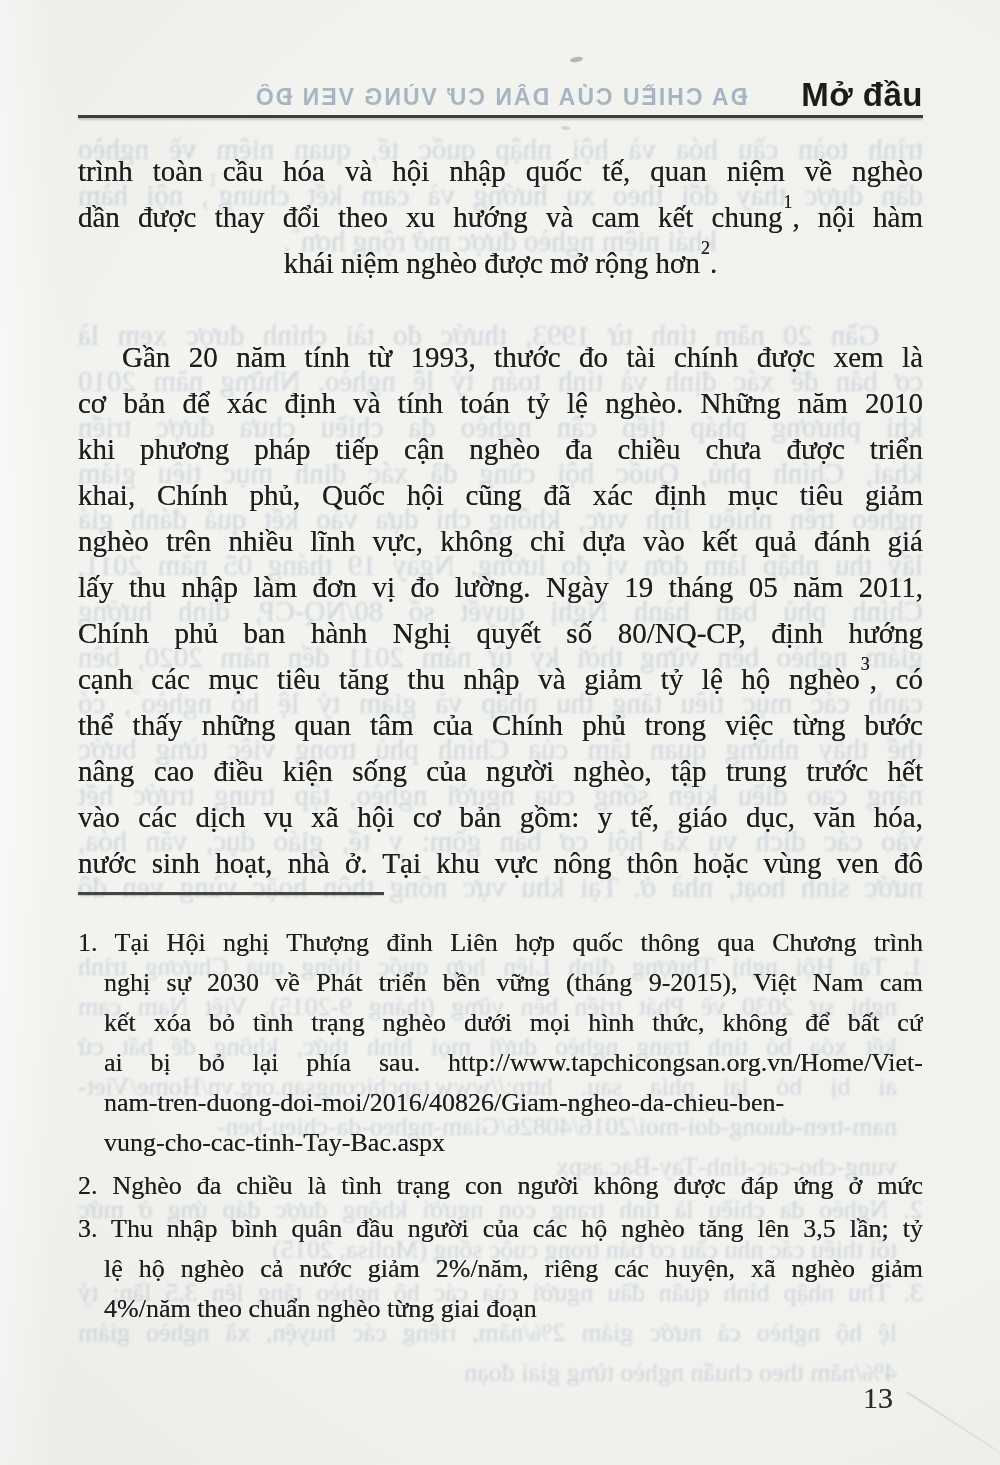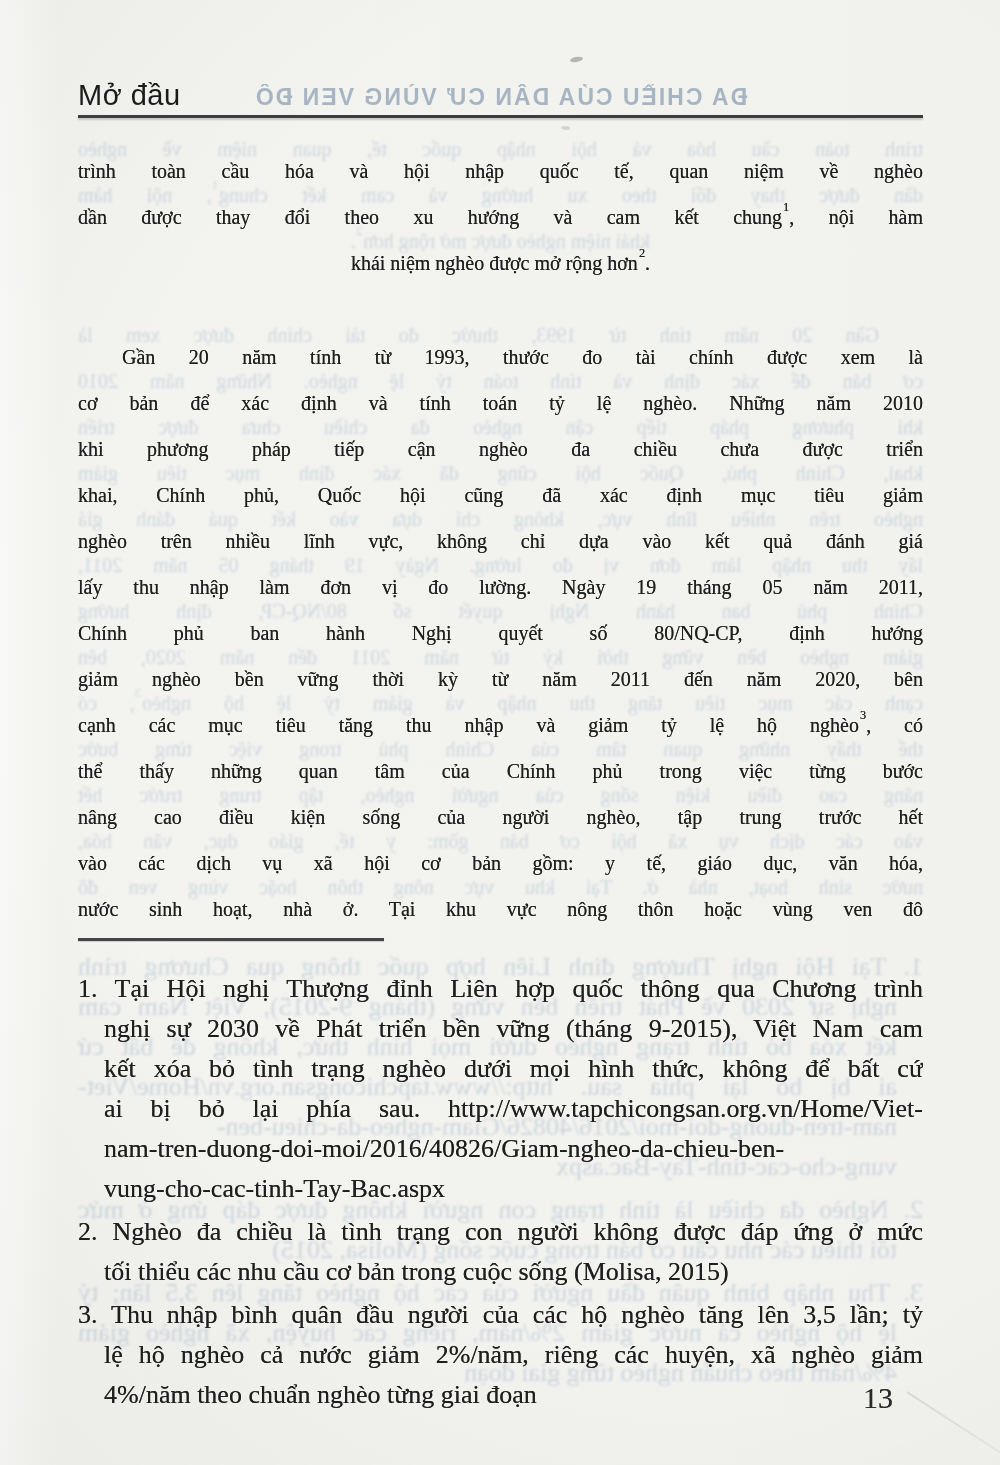--- a/index.html
+++ b/index.html
@@ -11,31 +11,32 @@
       radial-gradient(ellipse at 70% 45%, rgba(0,0,0,0) 60%, rgba(0,0,0,0.035) 100%),
       linear-gradient(90deg,#fbfbf9 0px,#f3f3f0 58px,#f1f1ee 100%);
     overflow:hidden;
     font-family:"Liberation Serif", serif;
     color:#1e1e1e;
   }
   .content{
     position:absolute;left:78px;top:80px;width:845px;
   }
   .running-head{
+    text-align:right;
     font-family:"Liberation Sans", sans-serif;
-    font-weight:normal;
-    font-size:29px;line-height:30px;
+    font-weight:bold;
+    font-size:33px;line-height:30px;
     color:#1b1b1b;
     letter-spacing:0.5px;
   }
   .header-rule{
     height:3px;background:#3d3d3d;margin-top:5px;
     box-shadow:0 2px 2px rgba(0,0,0,0.18);
   }
-  .body-text{font-size:20px;line-height:46px;}
+  .body-text{font-size:29px;line-height:46px;}
   .para{margin:0;}
   .para-1{margin-top:30px;}
   .para-2{margin-top:48px;}
   .body-line{
     text-shadow:0 0 0.6px rgba(15,15,15,0.75);
     overflow:hidden;white-space:normal;text-align:center;
   }
   .jl{text-align:justify;text-align-last:justify;}
   .ind{text-indent:44px;}
   sup.fn-ref{
@@ -155,42 +156,40 @@
           <div class="body-line">khái niệm nghèo được mở rộng hơn<sup class="fn-ref">2</sup>.</div>
         </div>
         <div class="para para-2">
           <div class="body-line jl ind">Gần 20 năm tính từ 1993, thước đo tài chính được xem là</div>
           <div class="body-line jl">cơ bản để xác định và tính toán tỷ lệ nghèo. Những năm 2010</div>
           <div class="body-line jl">khi phương pháp tiếp cận nghèo đa chiều chưa được triển</div>
           <div class="body-line jl">khai, Chính phủ, Quốc hội cũng đã xác định mục tiêu giảm</div>
           <div class="body-line jl">nghèo trên nhiều lĩnh vực, không chỉ dựa vào kết quả đánh giá</div>
           <div class="body-line jl">lấy thu nhập làm đơn vị đo lường. Ngày 19 tháng 05 năm 2011,</div>
           <div class="body-line jl">Chính phủ ban hành Nghị quyết số 80/NQ-CP, định hướng</div>
-          <div class="body-line jl">giảm nghèo bền vững thời kỳ từ năm 2011 đến năm 2020, bên</div>
           <div class="body-line jl">cạnh các mục tiêu tăng thu nhập và giảm tỷ lệ hộ nghèo<sup class="fn-ref">3</sup>, có</div>
           <div class="body-line jl">thể thấy những quan tâm của Chính phủ trong việc từng bước</div>
           <div class="body-line jl">nâng cao điều kiện sống của người nghèo, tập trung trước hết</div>
           <div class="body-line jl">vào các dịch vụ xã hội cơ bản gồm: y tế, giáo dục, văn hóa,</div>
           <div class="body-line jl">nước sinh hoạt, nhà ở. Tại khu vực nông thôn hoặc vùng ven đô</div>
         </div>
       </div>
 
     <div class="fn-sep"></div>
     <div class="footnotes" id="footnotes">
         <div class="footnote">
           <div class="fn-line jl first">1. Tại Hội nghị Thượng đỉnh Liên hợp quốc thông qua Chương trình</div>
           <div class="fn-line jl">nghị sự 2030 về Phát triển bền vững (tháng 9-2015), Việt Nam cam</div>
           <div class="fn-line jl">kết xóa bỏ tình trạng nghèo dưới mọi hình thức, không để bất cứ</div>
           <div class="fn-line jl">ai bị bỏ lại phía sau. http://www.tapchicongsan.org.vn/Home/Viet-</div>
           <div class="fn-line jl">nam-tren-duong-doi-moi/2016/40826/Giam-ngheo-da-chieu-ben-</div>
           <div class="fn-line">vung-cho-cac-tinh-Tay-Bac.aspx</div>
         </div>
         <div class="footnote">
           <div class="fn-line jl first">2. Nghèo đa chiều là tình trạng con người không được đáp ứng ở mức</div>
-          <div class="fn-line">tối thiểu các nhu cầu cơ bản trong cuộc sống (Molisa, 2015)</div>
         </div>
         <div class="footnote">
           <div class="fn-line jl first">3. Thu nhập bình quân đầu người của các hộ nghèo tăng lên 3,5 lần; tỷ</div>
           <div class="fn-line jl">lệ hộ nghèo cả nước giảm 2%/năm, riêng các huyện, xã nghèo giảm</div>
           <div class="fn-line">4%/năm theo chuẩn nghèo từng giai đoạn</div>
         </div>
       </div>
   </div>
 
   <div class="page-number">13</div>

